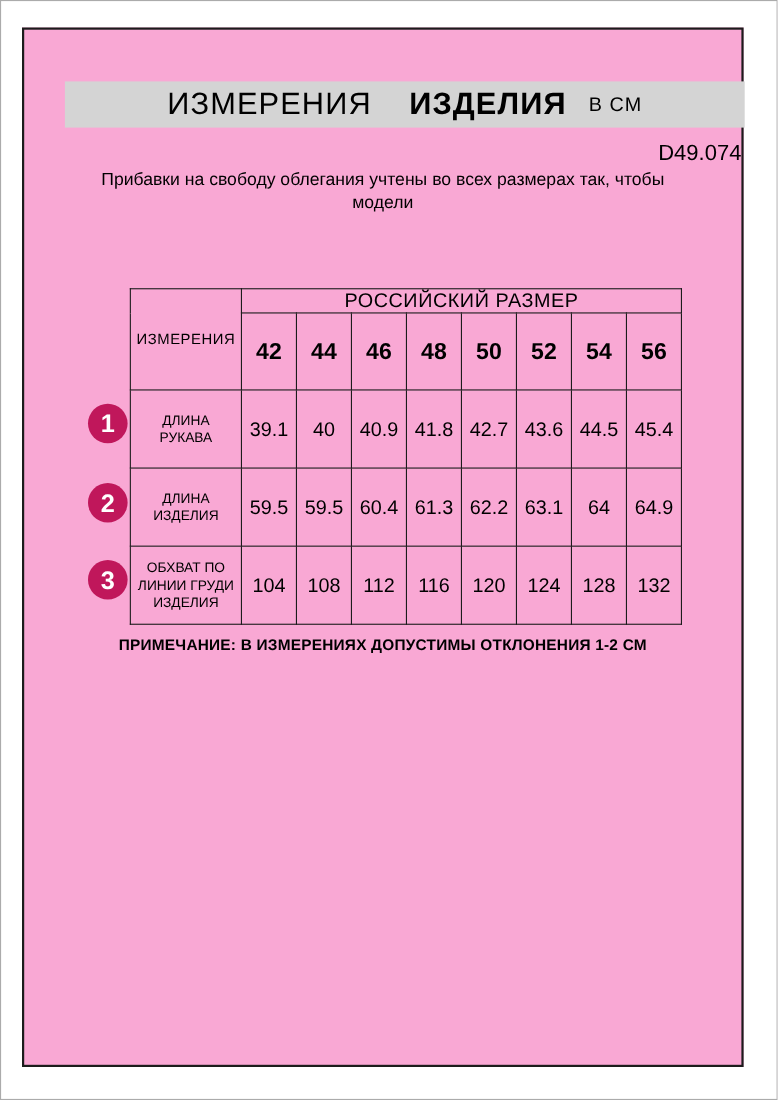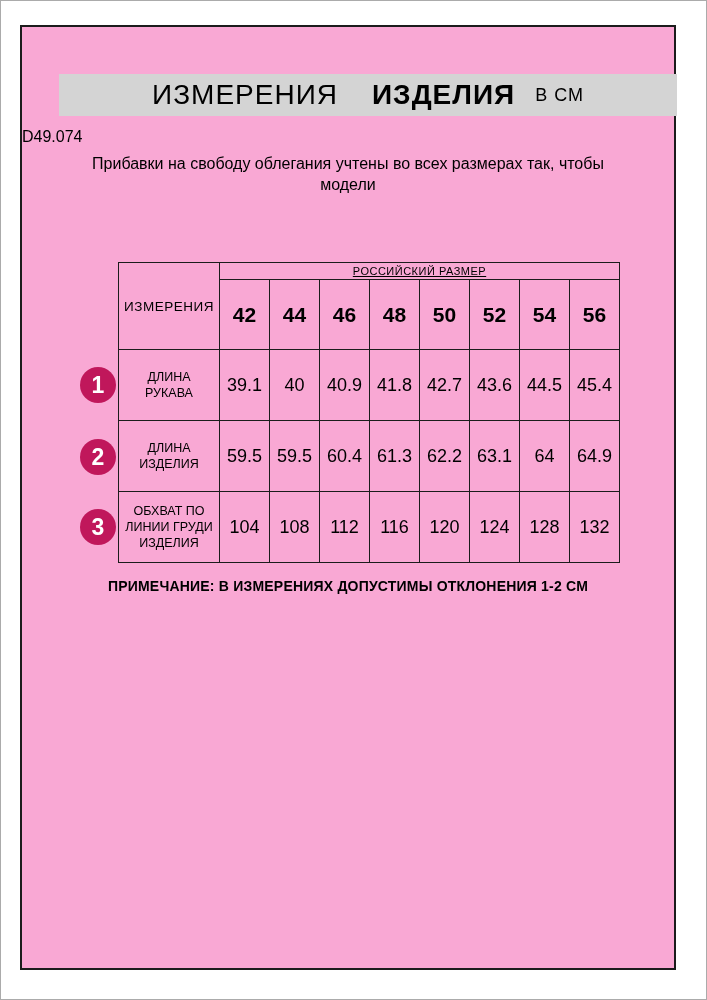--- a/index.html
+++ b/index.html
@@ -51,23 +51,24 @@
     font-weight: 400;
     letter-spacing: 1px;
     margin-left: 20px;
     white-space: nowrap;
   }
 
   .article {
     position: absolute;
     left: 0; top: 101px;
     width: 100%;
-    text-align: left;
-    font-size: 16px;
-    font-weight: 400;
+    text-align: right;
+    font-size: 20px;
+    font-weight: 400;
+    padding-left: 16px;
   }
 
   .desc {
     position: absolute;
     left: 0; top: 126px;
     width: 100%;
     text-align: center;
     font-size: 16px;
     line-height: 21px;
   }
@@ -92,24 +93,23 @@
 
   tr.r-group  { height: 17px; }
   tr.r-sizes  { height: 70px; }
   tr.r-data   { height: 71px; }
 
   td.cell-corner {
     font-size: 13.5px;
     letter-spacing: 0.5px;
   }
   td.cell-group {
-    font-size: 11px;
+    font-size: 18px;
     letter-spacing: 0.5px;
     font-weight: 400;
-    text-decoration: underline;
   }
   td.cell-size {
     font-size: 21px;
     font-weight: 700;
   }
   td.cell-rowlabel {
     font-size: 12.5px;
     line-height: 16px;
     padding: 2px 6px;
   }

